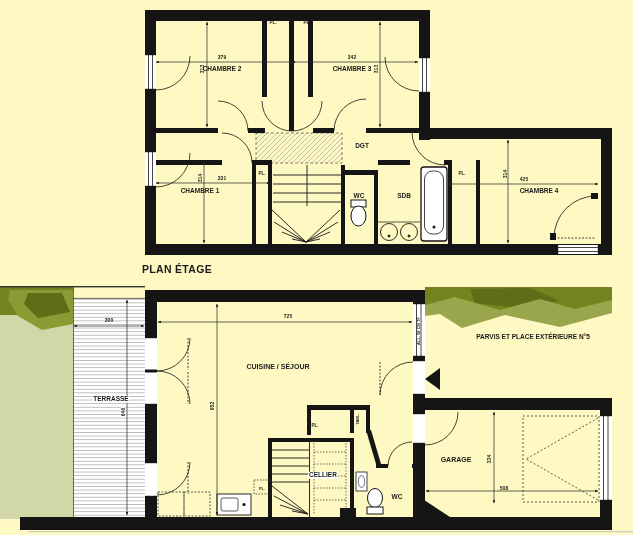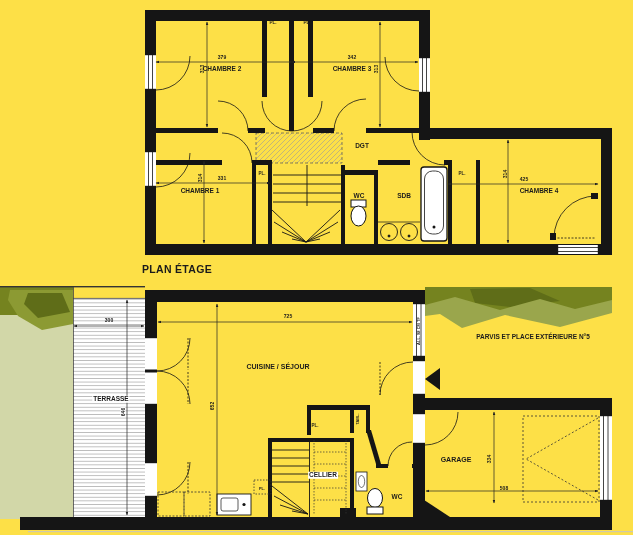--- a/index.html
+++ b/index.html
@@ -1,16 +1,16 @@
 <!DOCTYPE html>
 <html><head>
 <meta charset="utf-8">
 <style>
   html,body{margin:0;padding:0;background:#fff;}
-  .canvas{position:relative;width:633px;height:535px;background:#fde047;overflow:hidden;
+  .canvas{position:relative;width:633px;height:535px;background:#fef9c3;overflow:hidden;
           font-family:"Liberation Sans",sans-serif;}
   .canvas svg{position:absolute;left:0;top:0;}
   .lbl{position:absolute;display:block;font-weight:bold;color:#1b1b1b;white-space:nowrap;
        line-height:1;transform:translate(-50%,-50%);letter-spacing:0;}
   .rot{transform:translate(-50%,-50%) rotate(-90deg);}
   .room{font-size:6.5px;}
   .big{font-size:7px;}
   .dim{font-size:5px;}
   .pl{font-size:4.5px;}
   .tiny{font-size:3.8px;}

